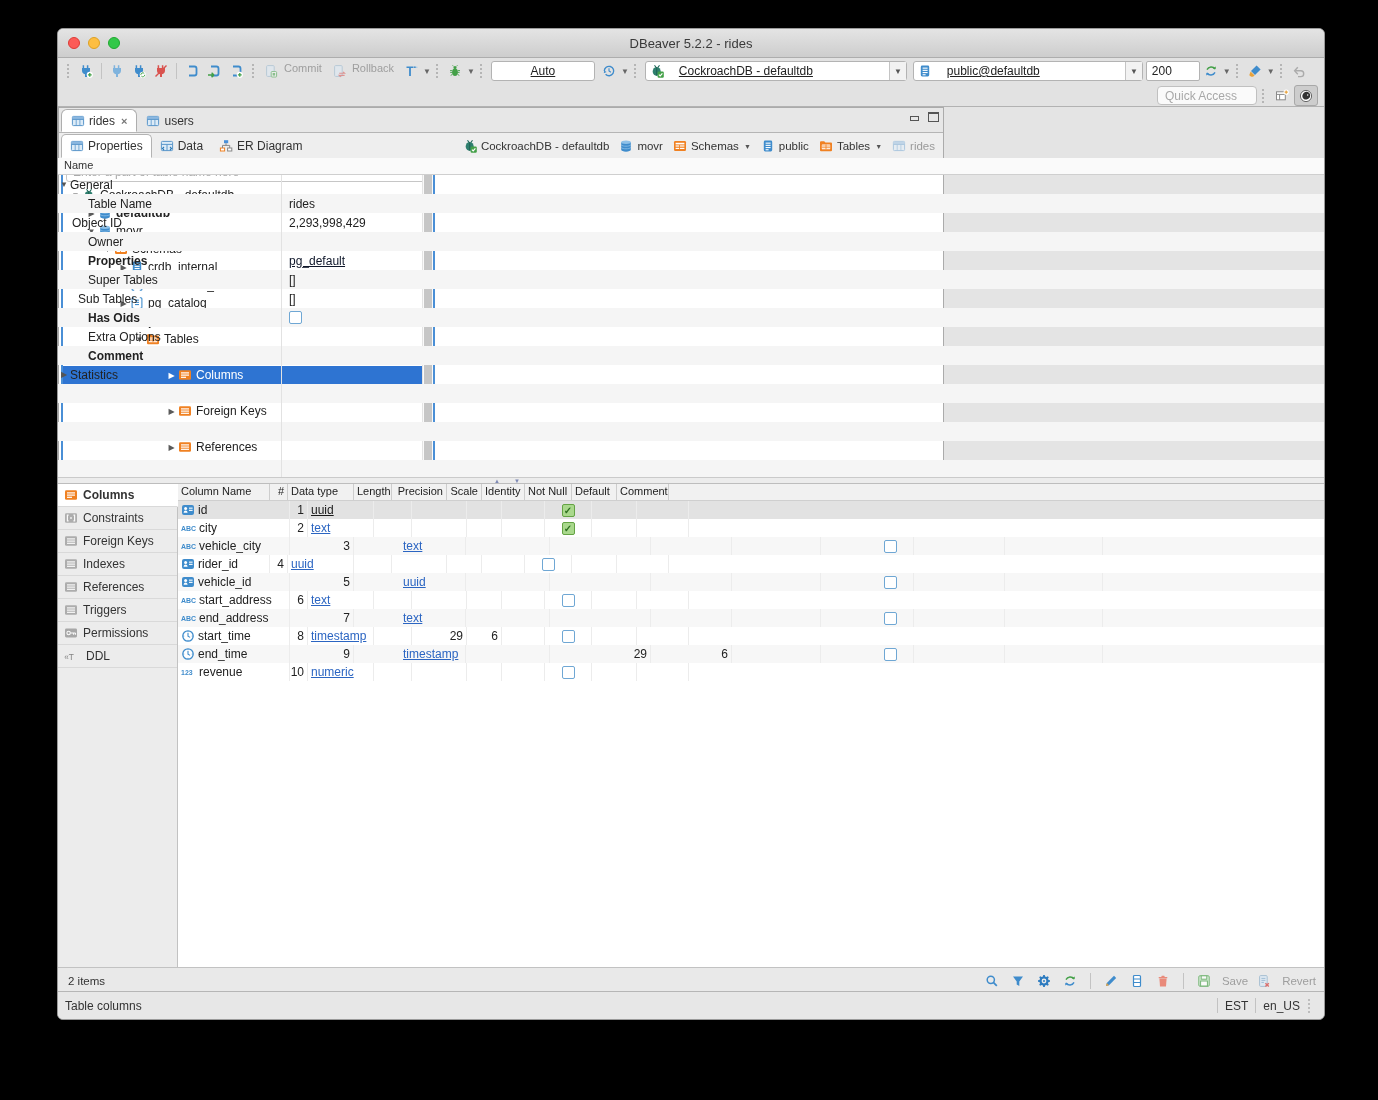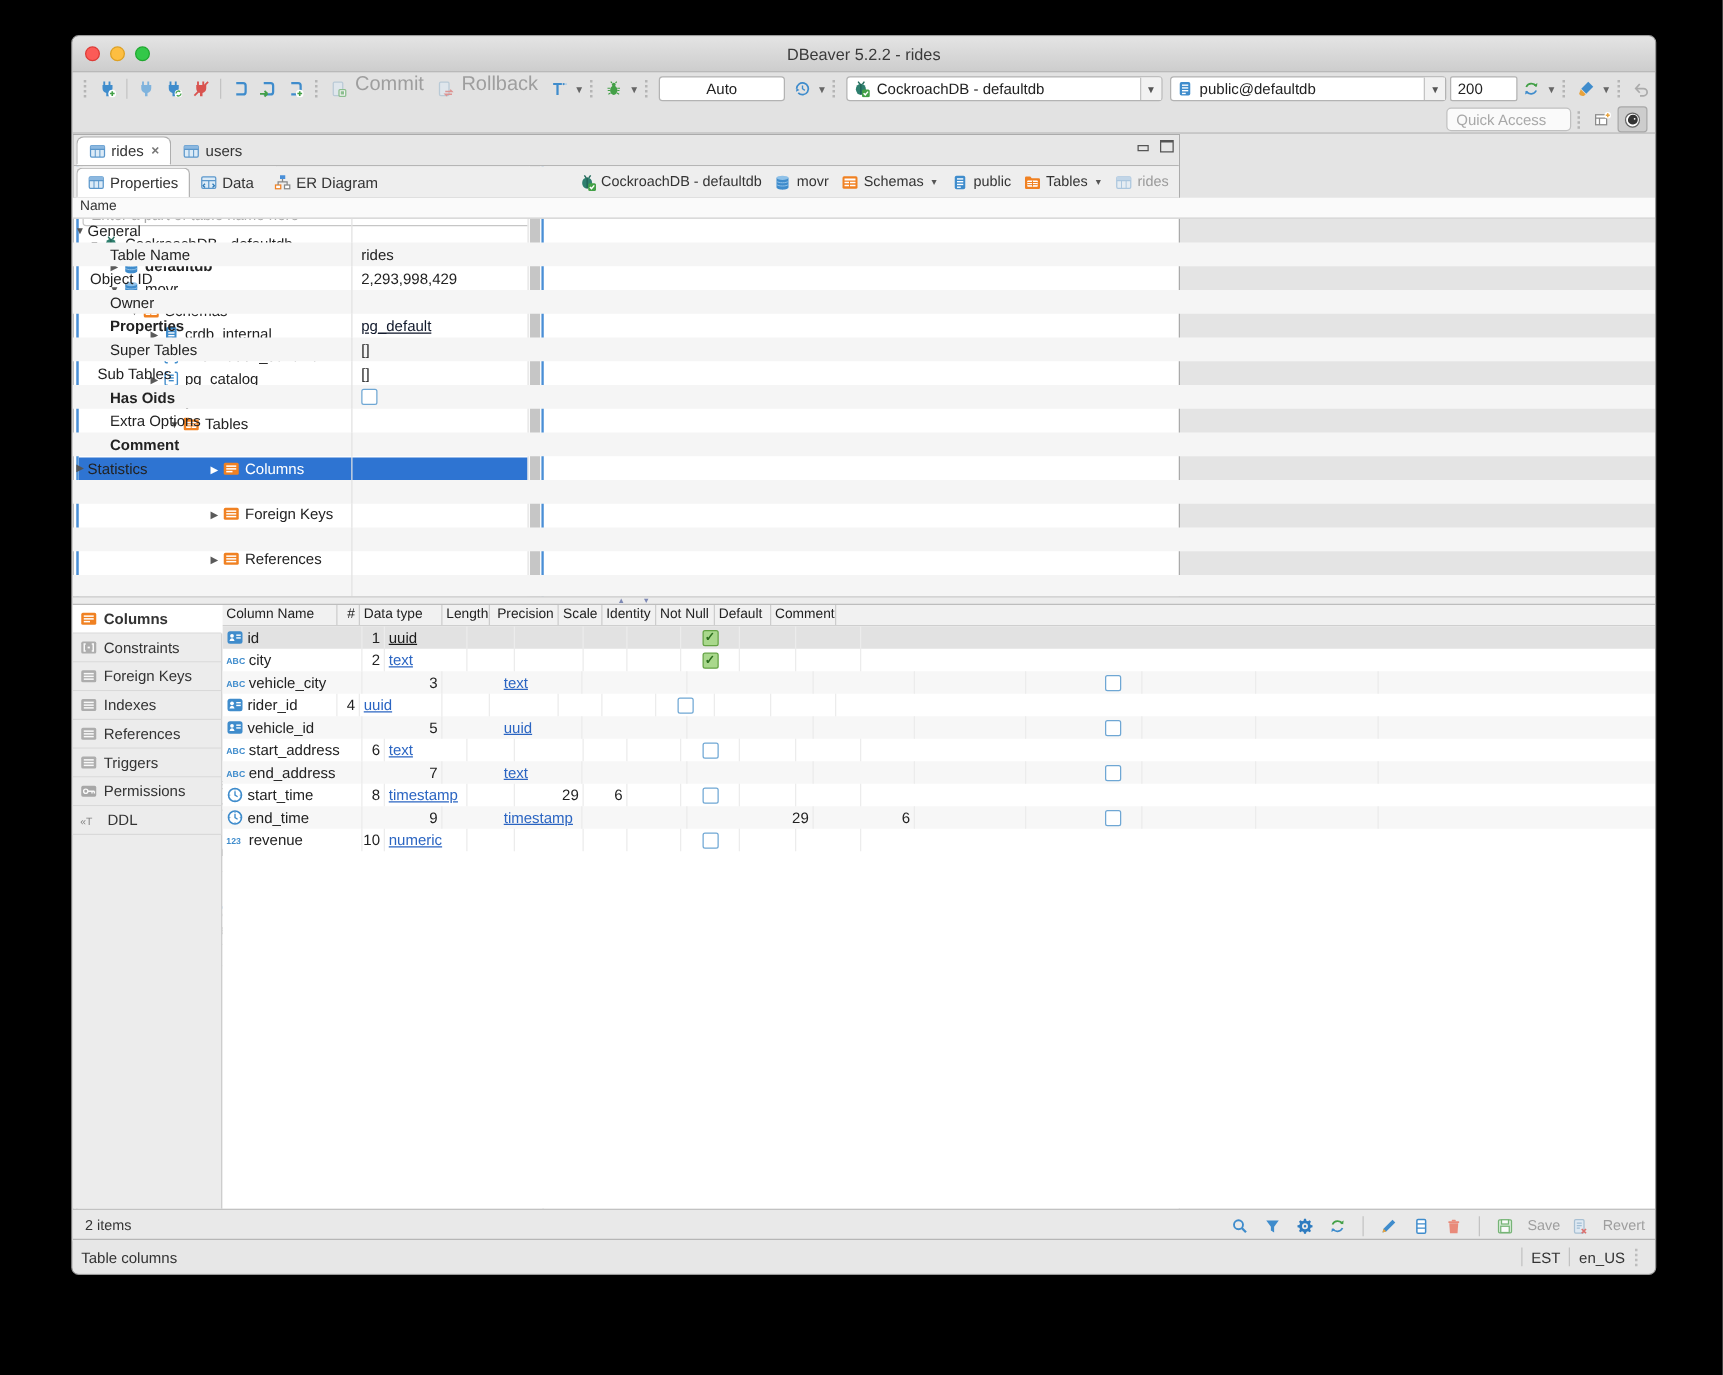--- a/index.html
+++ b/index.html
@@ -23,25 +23,25 @@
 
   
   .toolbar { position:absolute; left:0; top:29px; right:0; height:49px; background:#e2e2e2;
              border-bottom:1px solid #b2b2b2; }
   .tb-row1 { position:absolute; left:0; top:0; right:0; height:26px; display:flex; align-items:center; padding-left:4px; }
   .tb-row2 { position:absolute; right:6px; top:26px; height:23px; display:flex; align-items:center; }
   .tbtn { width:22px; height:20px; display:flex; align-items:center; justify-content:center; flex:0 0 auto; }
   .tbtn svg { display:block; }
   .tbsep { width:1px; height:16px; background:#c3c3c3; margin:0 4px; flex:0 0 auto; }
   .tbdots { width:3px; height:14px; border-left:2px dotted #b5b5b5; margin:0 5px; flex:0 0 auto; }
-  .tb-label { font-size:16px; color:#9e9e9e; margin:0 6px 6px 2px; }
+  .tb-label { font-size:11px; color:#9e9e9e; margin:0 6px 6px 2px; }
   .caret { font-size:8px; color:#666; margin-left:1px; }
   .combo { height:20px; background:#fff; border:1px solid #b3b3b3; border-radius:3px;
            display:flex; align-items:center; font-size:12px; color:#222; margin:0 3px; }
-  .combo .ctext { padding:0 5px; white-space:nowrap; overflow:hidden; flex:1; }
+  .combo .ctext { padding:0 15px; white-space:nowrap; overflow:hidden; flex:1;text-decoration:underline; }
   .combo .cbtn { width:17px; align-self:stretch; border-left:1px solid #c4c4c4; background:#f2f2f2;
                  display:flex; align-items:center; justify-content:center; font-size:8px; color:#555; }
   .combo .icon { margin-left:4px; }
   .auto-combo { width:104px; justify-content:center; }
   .fetch-input { width:54px; height:20px; border:1px solid #b3b3b3; border-radius:2px; font-size:12px;
                  padding:0 5px; font-family:"Liberation Sans",sans-serif; color:#222; }
   .qa-input { width:100px; height:19px; border:1px solid #c0c0c0; border-radius:4px; font-size:12px;
               padding:0 7px; color:#444; font-family:"Liberation Sans",sans-serif; background:#fafafa; }
   .qa-input::placeholder { color:#a8a8a8; }
   .persp-btn { width:24px; height:21px; display:flex; align-items:center; justify-content:center; border-radius:3px; }

